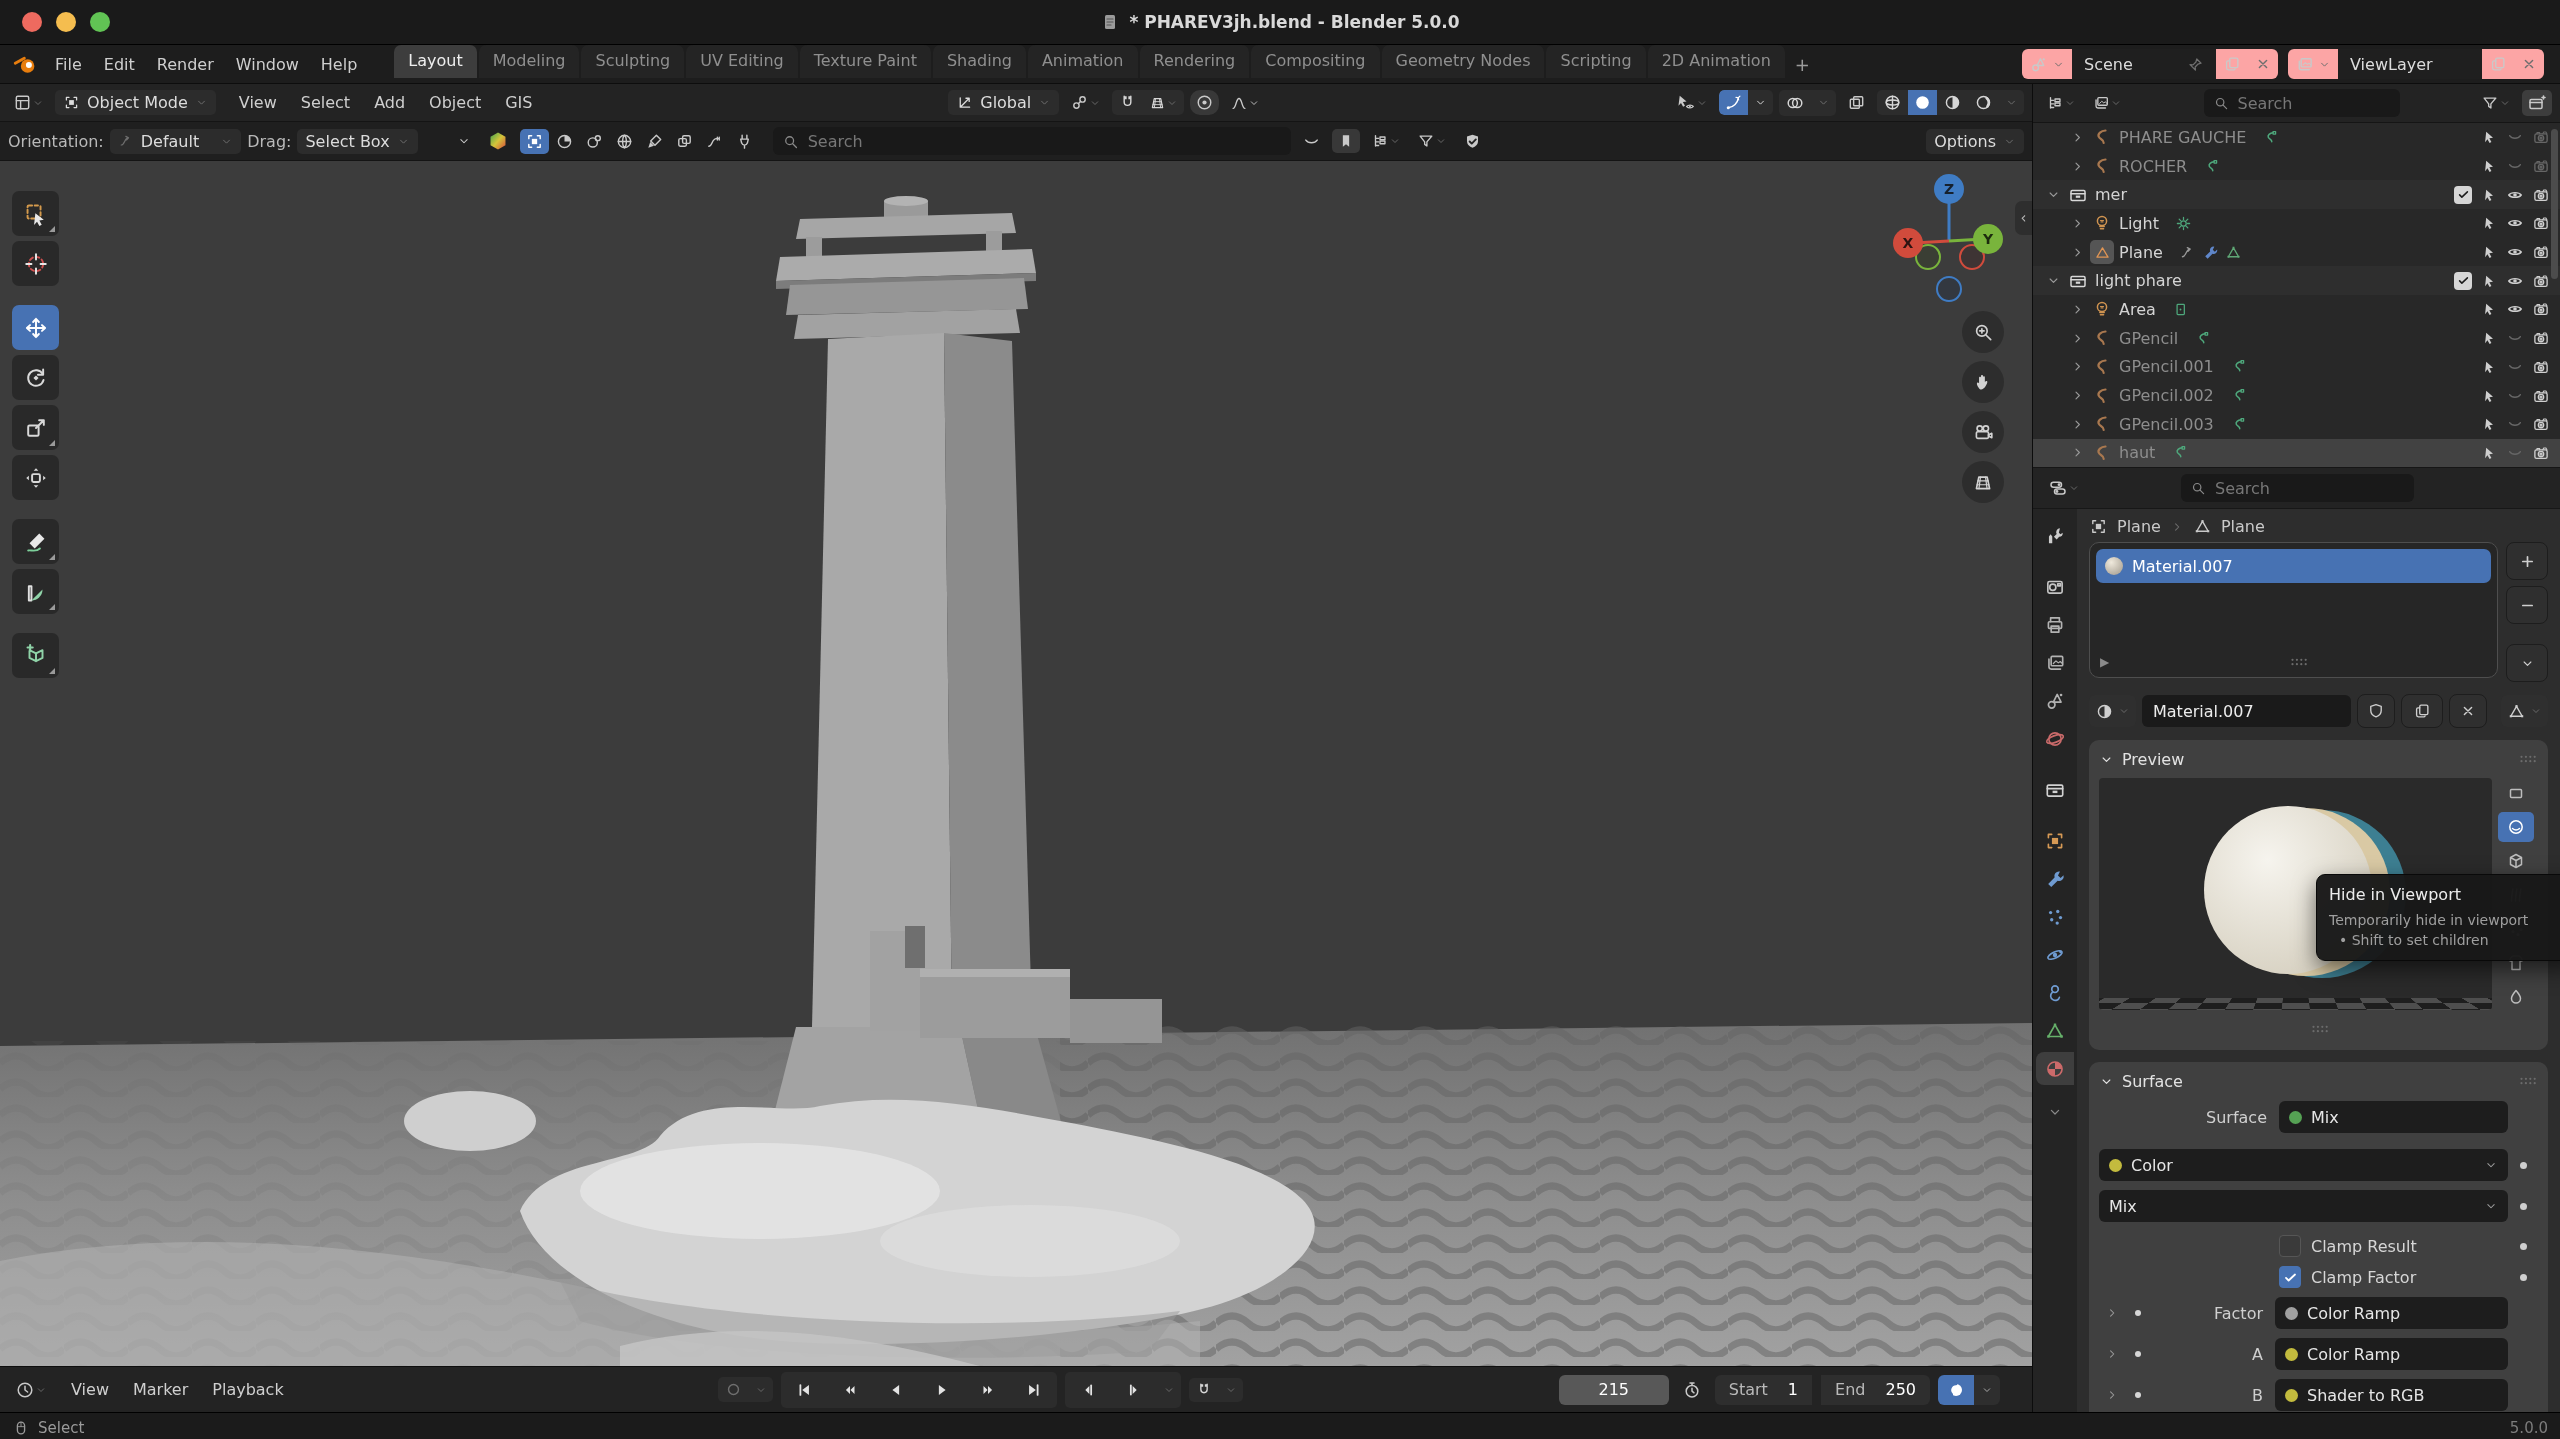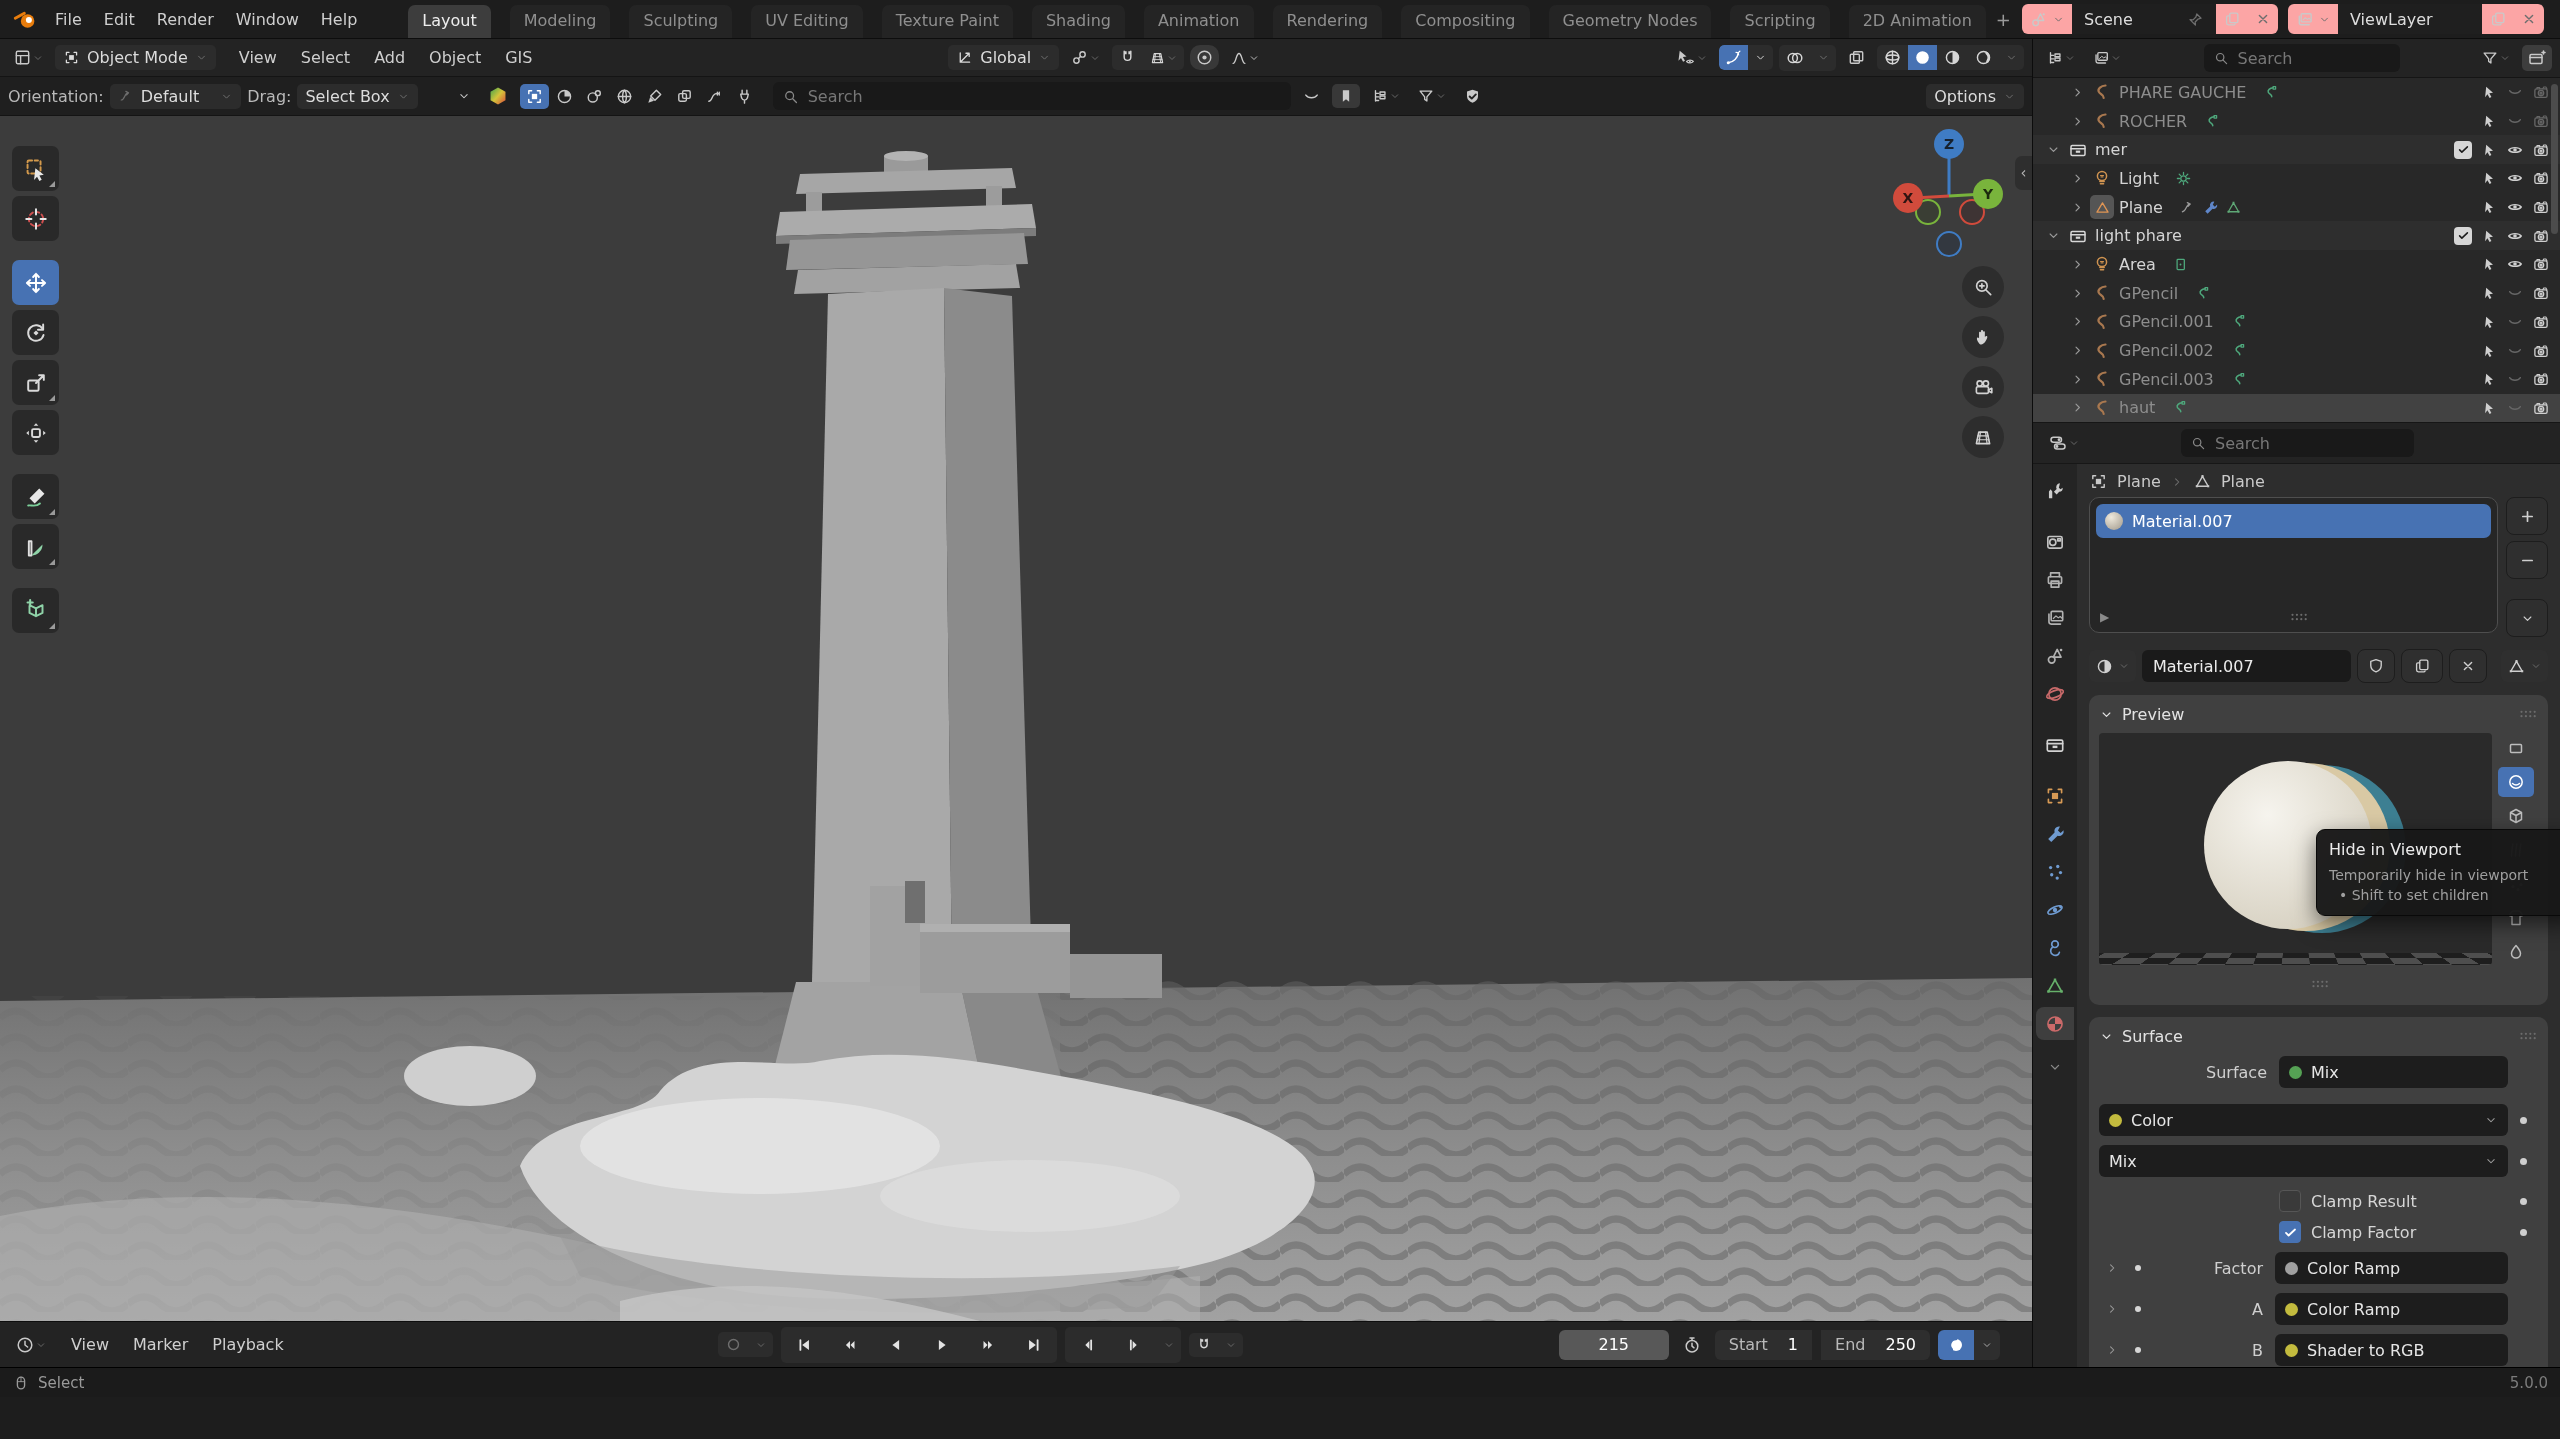--- a/index.html
+++ b/index.html
@@ -12,21 +12,21 @@
   .titlebar{height:44px;background:#1a1a1a;display:flex;align-items:center;position:relative;border-bottom:1px solid #000;}
   .traffic{position:absolute;left:22px;top:12px;display:flex;gap:14px;}
   .traffic span{width:20px;height:20px;border-radius:50%;}
   .tl-close{background:#ee6a5f;} .tl-min{background:#f5bd4f;} .tl-max{background:#61c354;}
   .doc-title{margin:0 auto;display:flex;align-items:center;gap:9px;color:#d9d9d9;font-size:17px;font-weight:bold;}
 
   
   .menubar{height:38px;display:flex;align-items:center;background:#1d1d1d;padding:0 10px;border-bottom:1px solid #0d0d0d;}
   .logo{width:30px;height:26px;display:flex;align-items:center;justify-content:center;margin-right:4px;}
   .menu-item{padding:4px 11px;border-radius:5px;color:#cfcfcf;font-size:16px;}
-  #ws-tabs{display:flex;align-items:flex-end;gap:19px;margin-left:40px;height:38px;}
+  #ws-tabs{display:flex;align-items:flex-start;gap:2px;margin-left:26px;height:38px;}
   .ws-tab{padding:6px 14px 8px;border-radius:7px 7px 0 0;background:#242424;color:#8f8f8f;font-size:16px;white-space:nowrap;}
   .ws-tab.active{background:#3d3d3d;color:#eeeeee;}
   .ws-add{padding:4px 10px;color:#9a9a9a;font-size:18px;}
   .mb-right{margin-left:auto;display:flex;gap:10px;align-items:center;padding-right:6px;}
   .selector{display:flex;align-items:center;background:#fca5a5;border-radius:6px;height:30px;overflow:hidden;}
   .sel-seg{display:flex;align-items:center;gap:4px;padding:0 7px;height:100%;color:#c9c9c9;}
   .sel-name{background:#1f1f1f;padding:0 12px;display:flex;align-items:center;height:100%;min-width:120px;color:#dcdcdc;gap:8px;}
   .dim{color:#6e6e6e;}
 
   
@@ -149,20 +149,36 @@
            border:1px solid #090909;border-radius:9px;padding:10px 12px 12px;z-index:9;box-shadow:0 8px 22px rgba(0,0,0,.55);}
   .tt-title{color:#ececec;font-size:16px;}
   .tt-line{color:#9f9f9f;font-size:14px;margin-top:7px;line-height:1.35;}
   .tt-line2{color:#9f9f9f;font-size:14px;margin-top:2px;padding-left:10px;}
 </style>
 </head>
 <body>
 
 <div class="root">
 
+  <div class="titlebar">
+    <div class="traffic">
+      <span class="tl-close"></span>
+      <span class="tl-min"></span>
+      <span class="tl-max"></span>
+    </div>
+    <div class="doc-title">
+      <span>
+          <svg viewBox="0 0 20 20" width="20" height="20" fill="none" stroke="currentColor" stroke-width="1.5" stroke-linecap="round" stroke-linejoin="round">
+            <rect x="5" y="3" width="10" height="14" rx="1.5" fill="#9a9a9a" stroke="none"></rect>
+            <path d="M7 7h6M7 10h6M7 13h4" stroke="#555" stroke-width="1.2"></path>
+          </svg>
+        </span>
+      <span>* PHAREV3jh.blend - Blender 5.0.0</span>
+    </div>
+  </div>
 
   <div class="menubar">
     <span class="logo">
         <svg viewBox="0 0 20 20" width="26" height="26" fill="none" stroke="currentColor" stroke-width="1.5" stroke-linecap="round" stroke-linejoin="round">
           <circle cx="12" cy="11.5" r="5.2" fill="#e87d0d" stroke="none"></circle>
           <circle cx="13" cy="10.8" r="2.3" fill="#ffffff" stroke="none"></circle>
           <path d="M2.5 9.5L9.5 5.5" stroke="#e87d0d" stroke-width="2.2"></path>
         </svg>
       </span>
     <nav id="app-menus" style="display:flex;">

